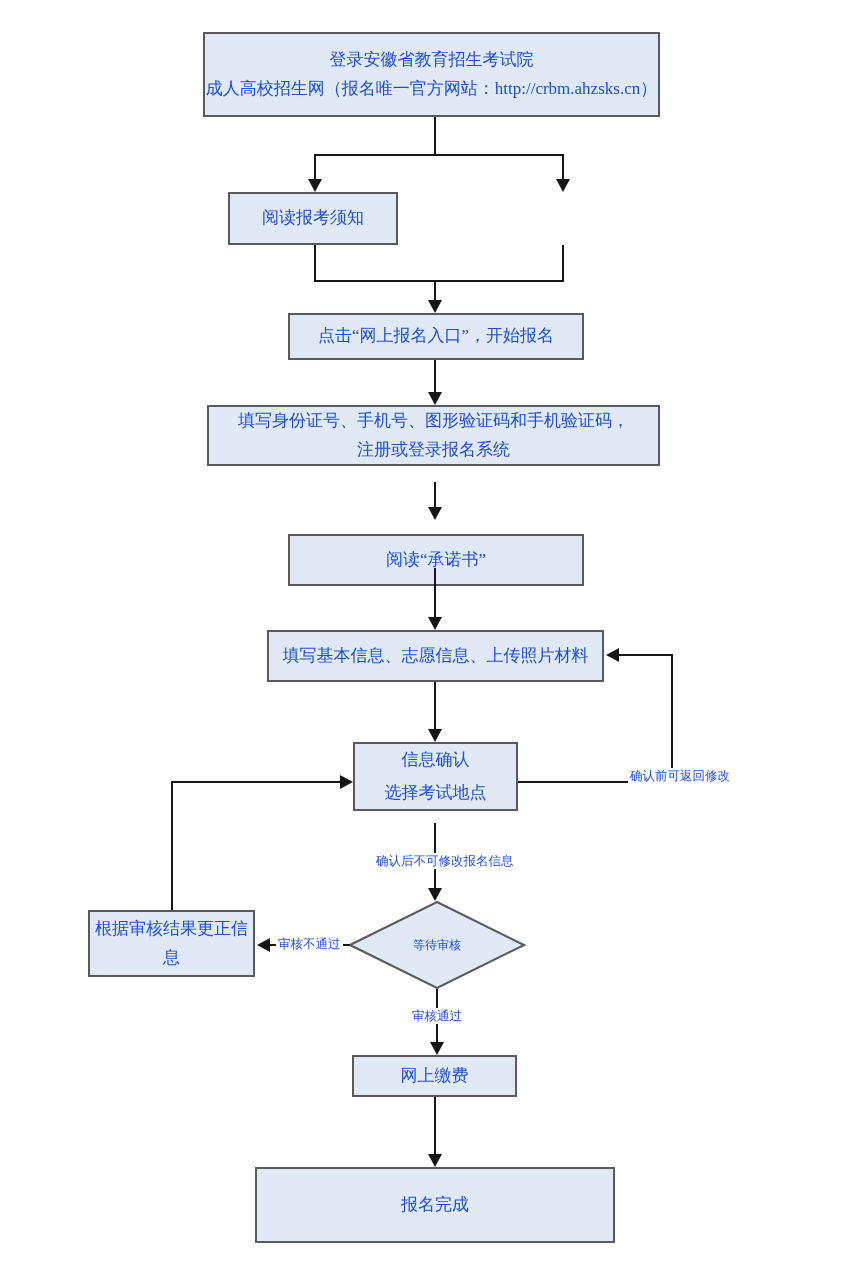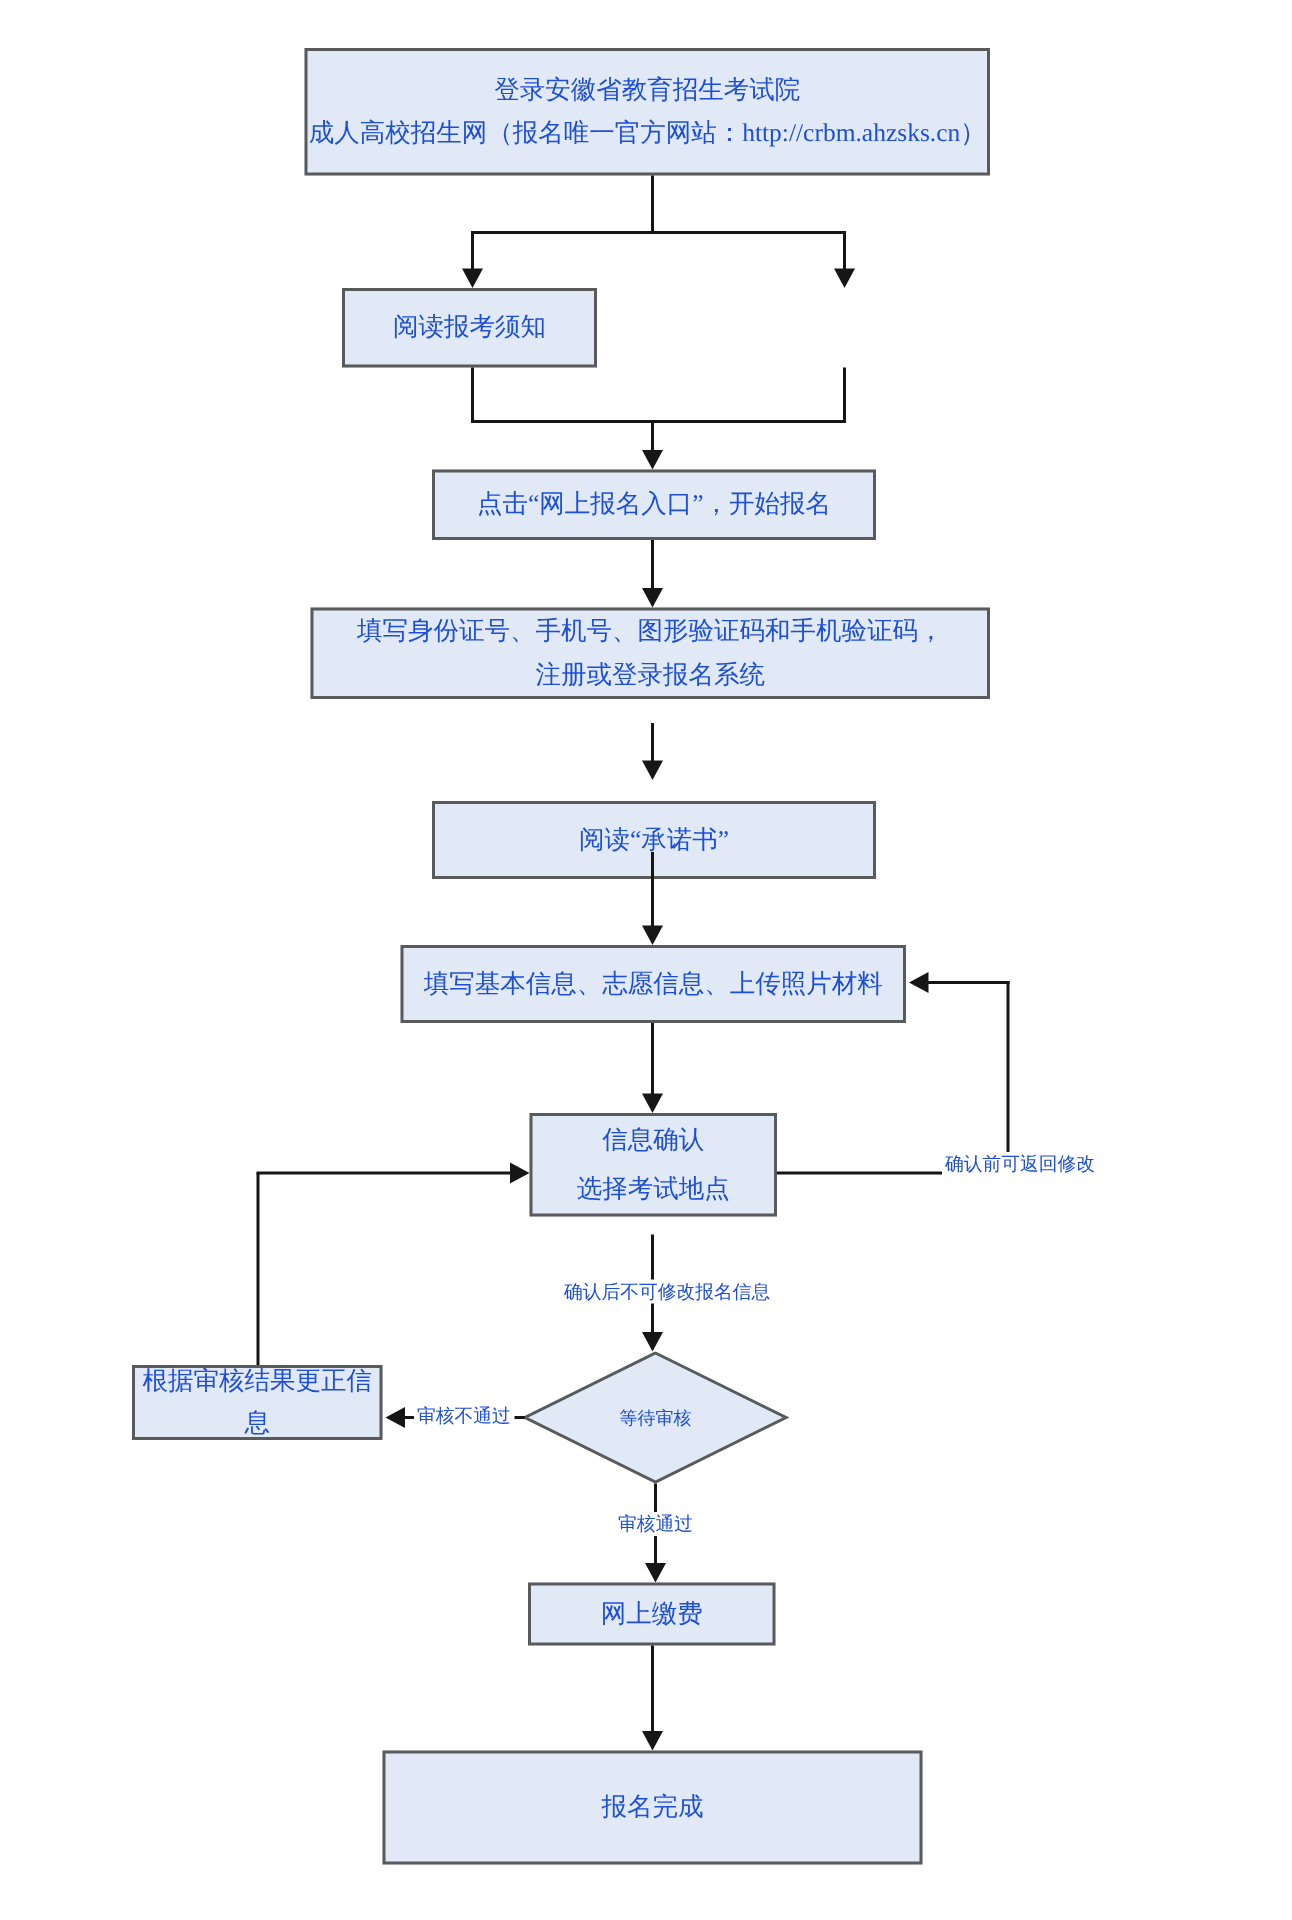--- a/index.html
+++ b/index.html
@@ -31,21 +31,21 @@
   }
   
   #n-login{left:203px;top:32px;width:457px;height:85px;}
   #n-read-notice{left:228px;top:192px;width:170px;height:53px;}
   #n-query-plan{left:478px;top:192px;width:170px;height:53px;}
   #n-click-entry{left:288px;top:313px;width:296px;height:47px;}
   #n-register{left:207px;top:405px;width:453px;height:61px;}
   #n-promise{left:288px;top:520px;width:296px;height:52px;margin-top:14px;}
   #n-fill-info{left:267px;top:630px;width:337px;height:52px;}
   #n-confirm{left:353px;top:742px;width:165px;height:69px;line-height:1.9;}
-  #n-correct{left:88px;top:910px;width:167px;height:50px;}
+  #n-correct{left:88px;top:910px;width:167px;height:67px;}
   #n-pay{left:352px;top:1055px;width:165px;height:42px;}
   #n-complete{left:255px;top:1167px;width:360px;height:76px;}
   
   #lbl-can-return{left:628px;top:768px;}
   #lbl-no-modify{left:374px;top:853px;}
   #lbl-review-fail{left:276px;top:936px;}
   #lbl-review-pass{left:410px;top:1008px;}
 </style>
 </head>
 <body>

